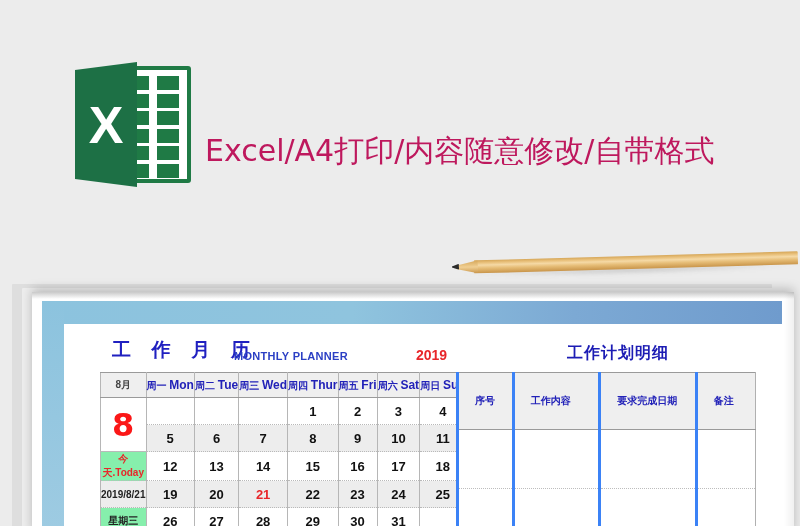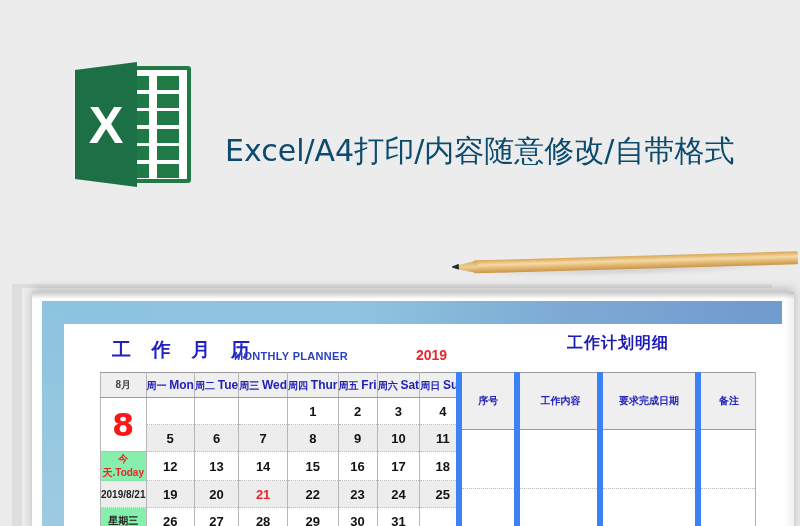--- a/index.html
+++ b/index.html
@@ -40,23 +40,22 @@
   }
 
   .title-main{
     position:absolute;left:205px;top:60px;
     font-size:52px;font-weight:bold;color:#1f7a45;
     letter-spacing:1px;white-space:nowrap;
     font-family:"DejaVu Sans",sans-serif;
   }
   .title-sub{
     position:absolute;left:205px;top:131px;
-    font-size:30px;color:#0c4a6e;white-space:nowrap;
-    font-family:"DejaVu Sans",sans-serif;
-    margin-left:20px;
+    font-size:30px;color:#be185d;white-space:nowrap;
+    font-family:"DejaVu Sans",sans-serif;
   }
 
   
   .pencil{position:absolute;left:452px;top:259px;width:346px;height:18px;
           transform:rotate(-1.6deg);transform-origin:0 50%;}
   .pencil-body{
     position:absolute;left:22px;top:2px;width:324px;height:13px;
     background:linear-gradient(to bottom,#d6a759 0%,#e8bf79 18%,#f5d9a5 38%,#e6bd77 62%,#c9954a 100%);
     border-radius:1px;
   }
@@ -122,21 +121,21 @@
     position:absolute;left:170px;top:26px;
     font-size:11px;font-weight:bold;color:#2b3fc4;
     letter-spacing:.3px;white-space:nowrap;
   }
   .cal-year{
     position:absolute;left:352px;top:23px;
     font-size:14px;font-weight:bold;color:#e8262a;
     white-space:nowrap;
   }
   .plan-title{
-    position:absolute;left:503px;top:9px;
+    position:absolute;left:503px;top:19px;
     font-size:16px;font-weight:bold;color:#1c1cb4;
     letter-spacing:1px;white-space:nowrap;
     font-family:"DejaVu Sans",sans-serif;
   }
 
   
   table{border-collapse:collapse;}
   .cal{
     position:absolute;left:36px;top:48px;width:333px;
     font-size:11px;
@@ -172,22 +171,22 @@
     font-family:"DejaVu Sans",sans-serif;
   }
   .cal td.daycell{width:40px;}
 
   
   .plan{
     position:absolute;left:392px;top:48px;width:300px;
     font-size:10px;
   }
   .plan th,.plan td{
-    border-left:6px solid #3b82f6;border-right:1px solid #b0b0b0;
-    text-align:right;vertical-align:middle;padding:16px;
+    border-left:3px solid #3b82f6;border-right:1px solid #b0b0b0;
+    text-align:left;vertical-align:middle;padding:16px;
   }
   .plan thead th{
     height:24px;background:#efefef;color:#2222b8;font-weight:bold;
     border-top:1px solid #9a9a9a;border-bottom:1px solid #9a9a9a;
     white-space:nowrap;
   }
   .plan tbody td{height:26px;border-bottom:1px dotted #bdbdbd;background:#fff;}
   .plan .c-no{width:26px;}
   .plan .c-content{width:132px;margin-top:16px;}
   .plan .c-date{width:72px;}

